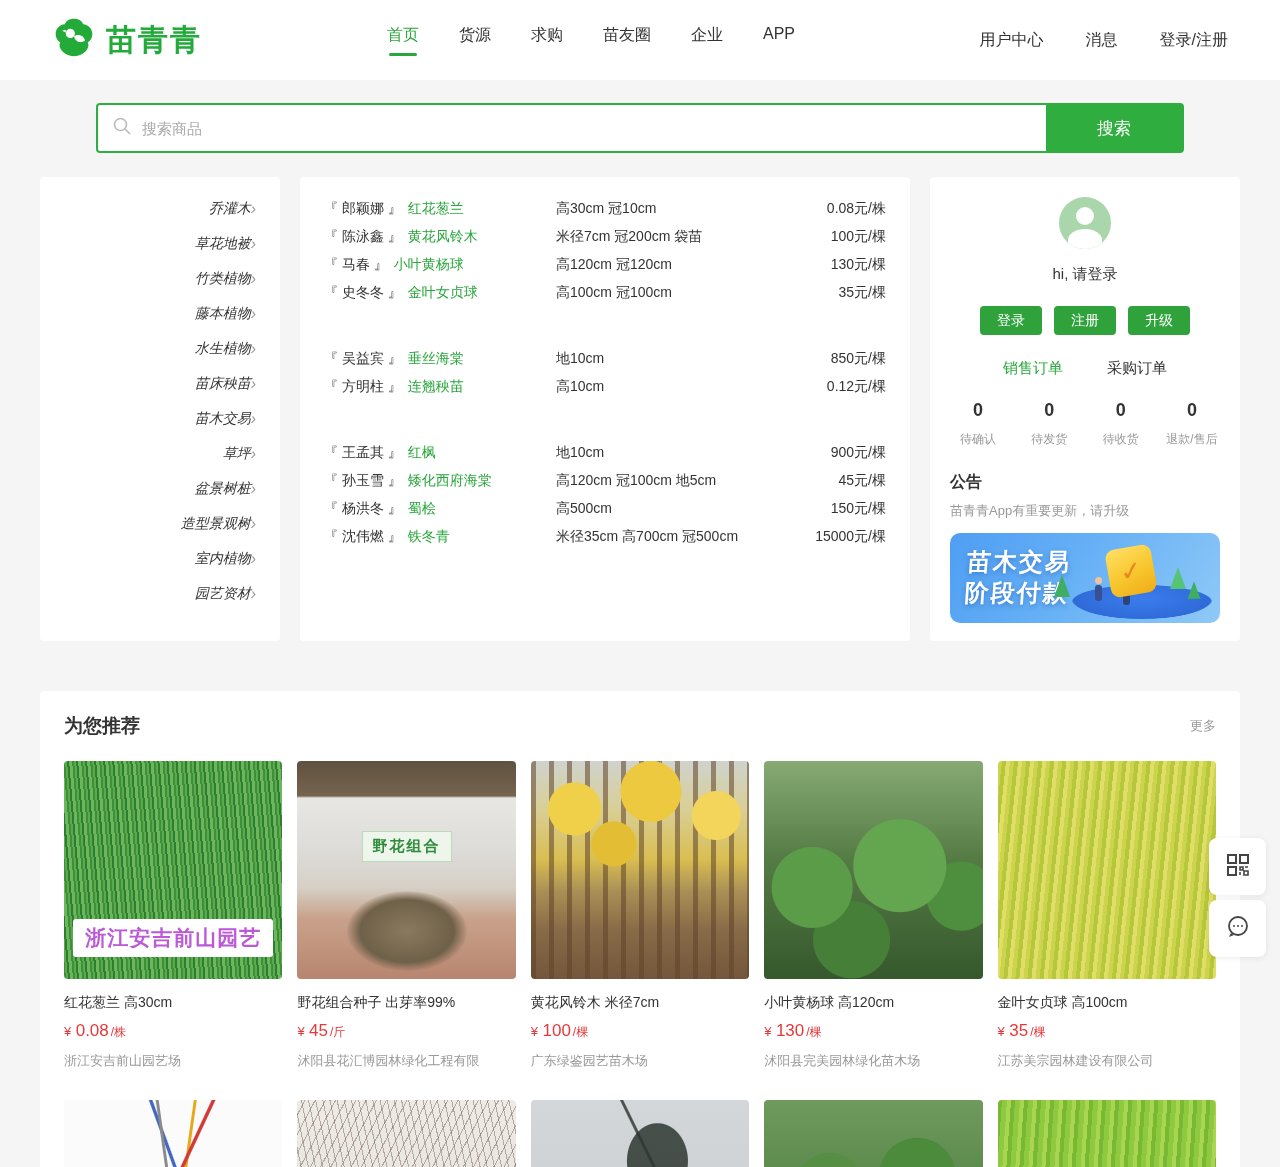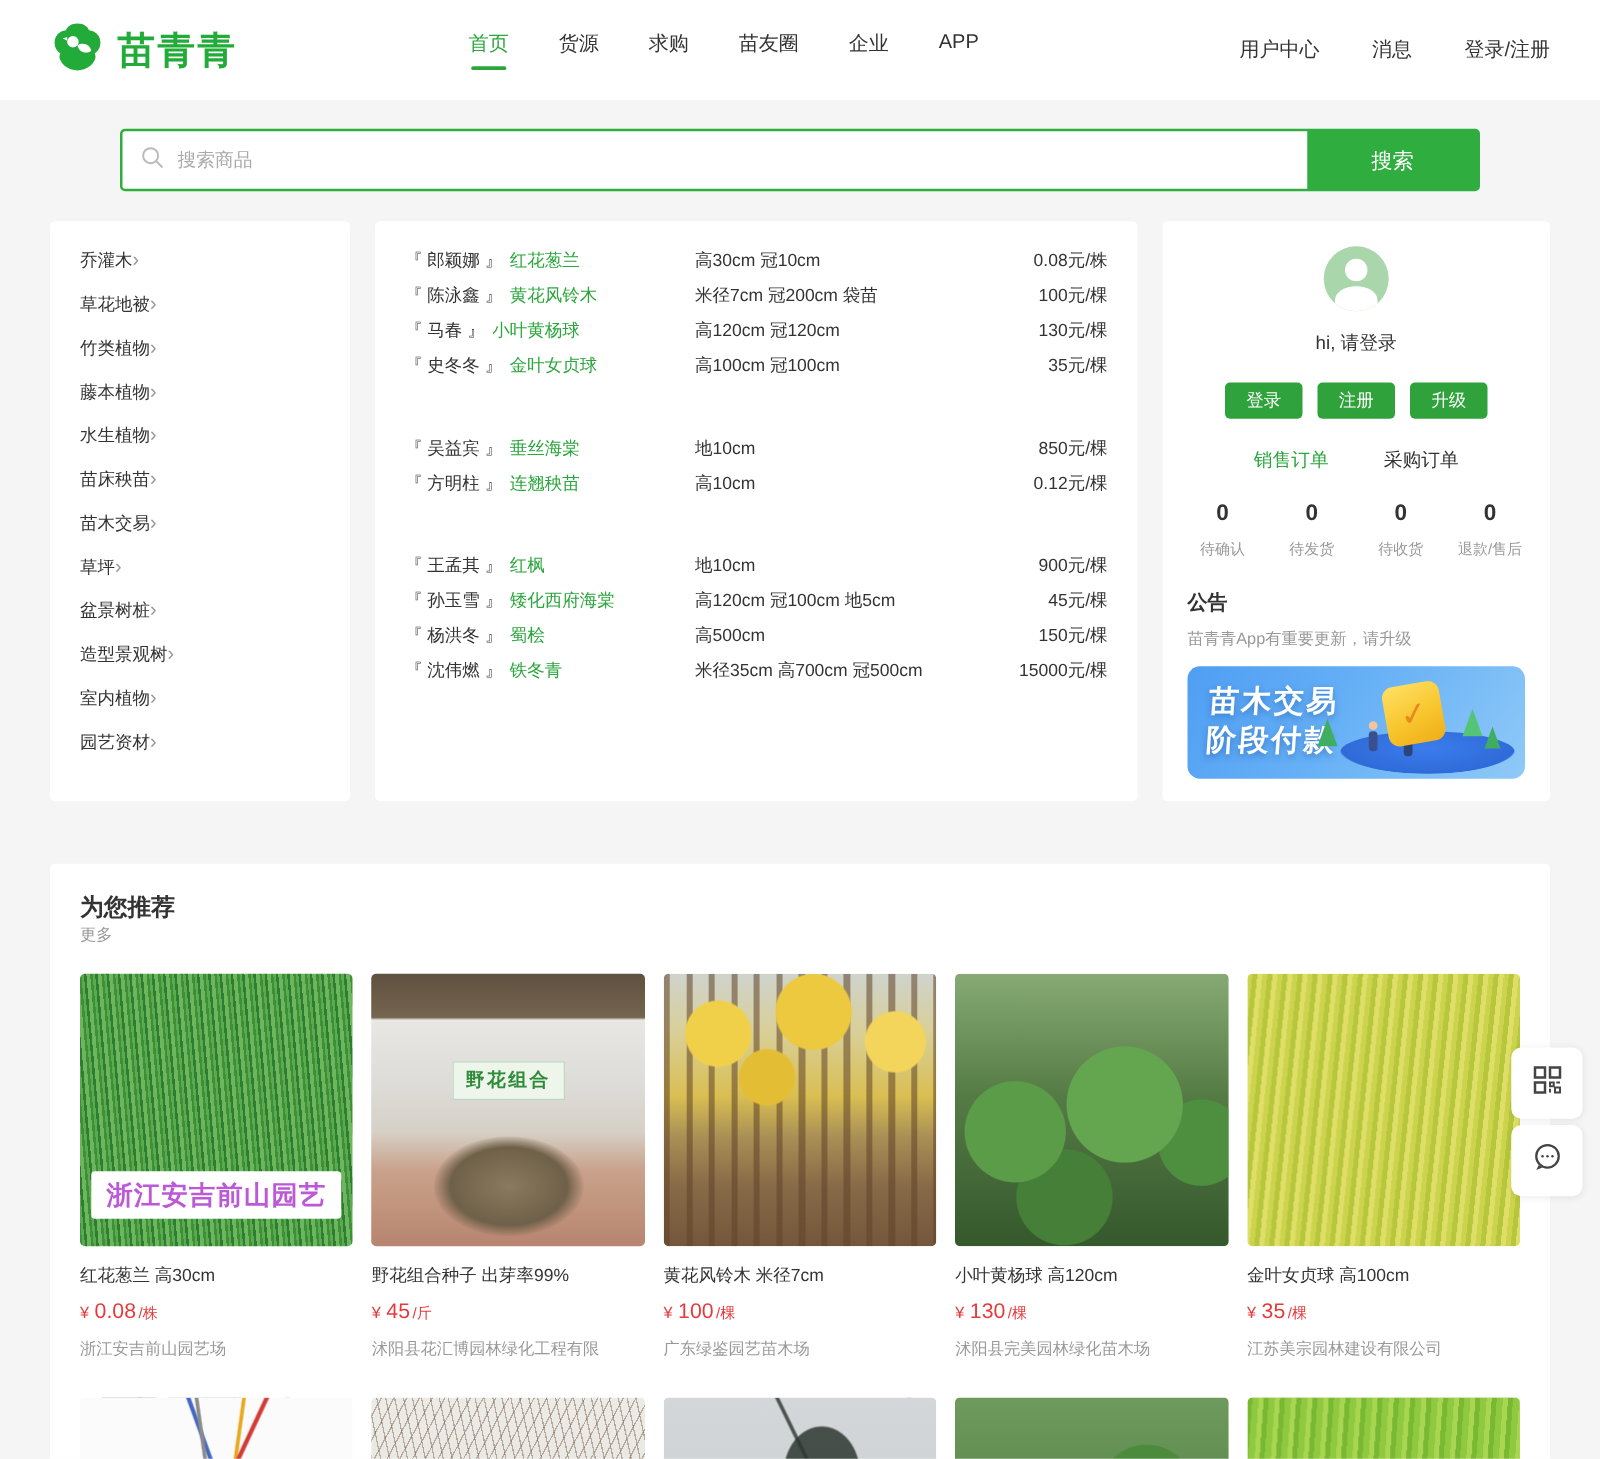--- a/index.html
+++ b/index.html
@@ -1,20 +1,20 @@
 <!DOCTYPE html>
 <html><head>
 <meta charset="utf-8">
 <style>
   * { margin:0; padding:0; box-sizing:border-box; }
   html,body { width:1280px; height:1167px; overflow:hidden; background:#f4f5f4;
     font-family:"Liberation Sans","DejaVu Sans",sans-serif; color:#333; }
 
   
-  .header { background:#fff; height:80px; display:flex; align-items:center; padding:0 40px; }
+  .header { background:#fff; height:80px; display:flex; align-items:center; padding:0 52px; }
   .logo { display:flex; align-items:center; gap:10px; cursor:pointer; }
   .logo-text { font-size:30px; font-weight:bold; color:#23ab39; letter-spacing:2px; }
   .nav { display:flex; gap:40px; margin-left:185px; }
   .nav-item { font-size:16px; color:#333; cursor:pointer; text-align:center; }
   .nav-item.active { color:#2aa63c; }
   .nav-item.active::after { content:""; display:block; width:28px; height:3px; background:#2aa63c; border-radius:2px; margin:7px auto 0; }
   .header-right { margin-left:auto; display:flex; gap:42px; }
   .header-link { font-size:16px; color:#333; cursor:pointer; }
 
   
@@ -24,22 +24,22 @@
   .search-input { border:none; outline:none; flex:1; font-size:15px; margin-left:10px; color:#333;
      font-family:"Liberation Sans","DejaVu Sans",sans-serif; }
   .search-input::placeholder { color:#aaa; }
   .search-btn { width:136px; background:#2fae3f; color:#fff; font-size:17px; border:none; cursor:pointer;
      font-family:"Liberation Sans","DejaVu Sans",sans-serif; }
 
   
   .main { display:grid; grid-template-columns:240px 610px 310px; gap:20px; padding:24px 40px 0; }
   .panel { background:#fff; border-radius:4px; }
   .side-cats { padding:14px 0; min-height:446px; }
-  .cat-item { height:35px; display:flex; align-items:center; justify-content:flex-start;
-     padding:0 24px; font-size:14px; cursor:pointer; }
+  .cat-item { height:35px; display:flex; align-items:center; justify-content:flex-end;
+     padding:0 24px; font-size:14px; cursor:pointer;font-style:italic; }
   .cat-chevron { color:#999; font-size:16px; }
 
   .listing-panel { padding:18px 24px; min-height:446px; }
   .listing-group { margin-bottom:38px; }
   .listing-group:last-child { margin-bottom:0; }
   .listing-row { display:grid; grid-template-columns:232px 1fr auto; align-items:center;
      height:28px; font-size:14px; cursor:pointer; }
   .seller { color:#333; white-space:nowrap; }
   .product { color:#2aa63c; margin-left:6px; white-space:nowrap; cursor:pointer; }
   .spec { color:#333; white-space:nowrap; }
@@ -77,21 +77,21 @@
   .b-tree { position:absolute; width:0; height:0; border-left:8px solid transparent; border-right:8px solid transparent;
      border-bottom:22px solid #3fae62; }
   .t1 { right:150px; bottom:26px; } .t2 { right:34px; bottom:34px; border-bottom-color:#55c477; }
   .t3 { right:18px; bottom:22px; transform:scale(.8); }
   .b-person { position:absolute; width:7px; height:16px; background:#38508f; border-radius:3px; }
   .p1 { right:118px; bottom:22px; } .p2 { right:90px; bottom:18px; background:#2d4478; }
   .b-person::before { content:""; position:absolute; width:7px; height:7px; border-radius:50%; background:#f3c29e; top:-8px; left:0; }
 
   
   .recommend { background:#fff; border-radius:4px; margin:50px 40px 0; padding:22px 24px 24px; }
-  .rec-head { display:flex; justify-content:space-between; align-items:flex-start;flex-direction:column; }
+  .rec-head { display:flex; justify-content:space-between; align-items:center; }
   .rec-title { font-size:19px; font-weight:bold; }
   .rec-more { font-size:13px; color:#999; cursor:pointer; }
   .cards { display:grid; grid-template-columns:repeat(5,1fr); gap:15px; margin-top:22px; }
   .card { cursor:pointer; }
   .card-img { height:218px; border-radius:4px; position:relative; overflow:hidden; }
   .card-title { font-size:14px; color:#333; margin-top:15px; white-space:nowrap; overflow:hidden; }
   .card-price { margin-top:9px; color:#e6393c; }
   .cur { font-size:13px; } .val { font-size:17px; } .unit { font-size:12px; margin-left:2px; }
   .card-company { font-size:13px; color:#999; margin-top:11px; white-space:nowrap; overflow:hidden; }
   .cards-bottom { margin-top:30px; }

